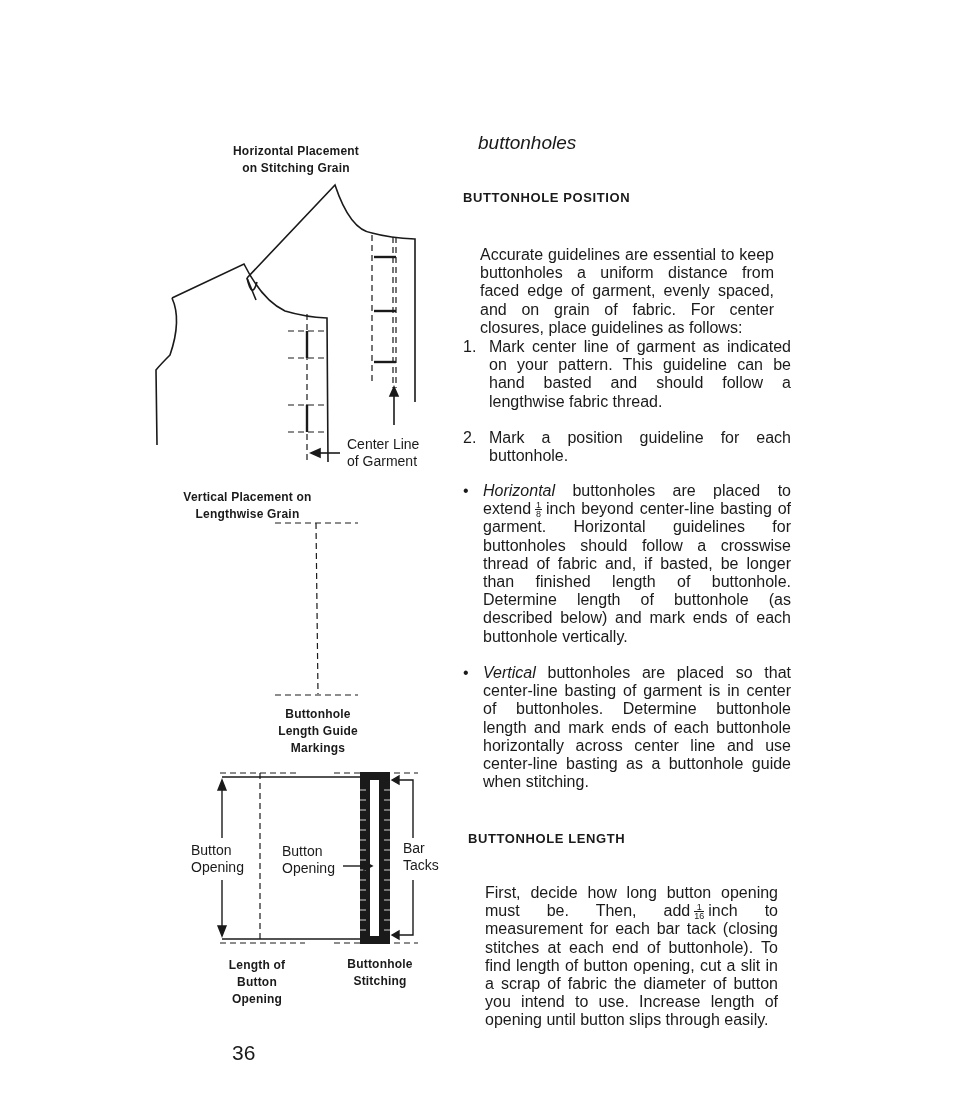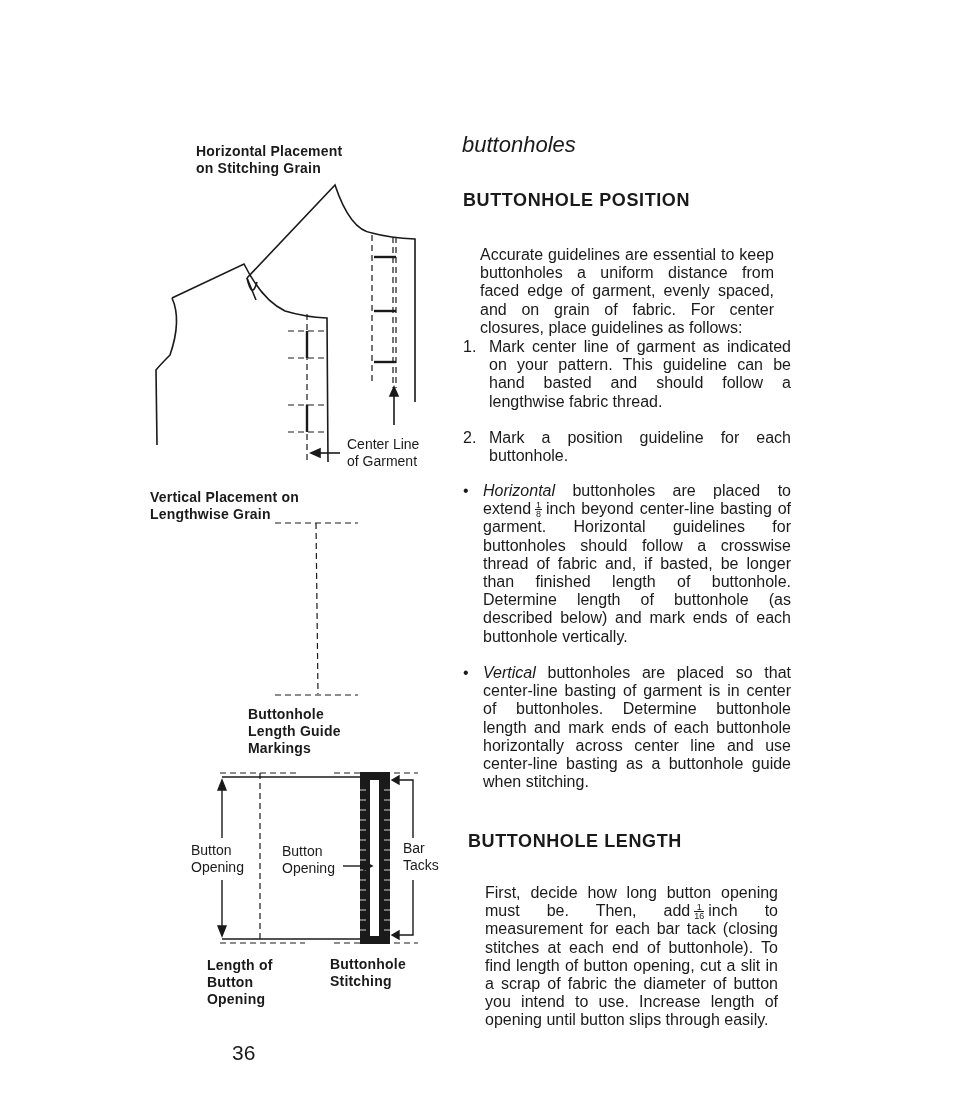--- a/index.html
+++ b/index.html
@@ -3,30 +3,30 @@
 <meta charset="utf-8">
 <style>
   html, body { margin: 0; padding: 0; }
   body {
     width: 954px; height: 1105px; position: relative;
     background: #ffffff; color: #1a1a1a; overflow: hidden;
     font-family: "Liberation Sans", sans-serif;
   }
   .abs { position: absolute; }
   .cap {
-    font-weight: bold; font-size: 14px; line-height: 17px;
-    text-align: left; color: #1a1a1a; letter-spacing: 0.2px;
+    font-weight: bold; font-size: 12px; line-height: 17px;
+    text-align: center; color: #1a1a1a; letter-spacing: 0.2px;
   }
   .lbl { font-size: 14px; line-height: 17px; color: #1a1a1a; }
   .title {
-    left: 462px; top: 132px; font-size: 22px; font-style: italic;
+    left: 478px; top: 132px; font-size: 19px; font-style: italic;
     font-family: "Liberation Sans", sans-serif; color: #1a1a1a;
   }
   .h2 {
-    font-weight: bold; font-size: 18px; letter-spacing: 0.6px; color: #1a1a1a;
+    font-weight: bold; font-size: 13px; letter-spacing: 0.6px; color: #1a1a1a;
   }
   .para {
     font-size: 16px; line-height: 18.2px; text-align: justify; color: #1a1a1a;
   }
   .para p { margin: 17px; }
   .numitem { display: flex; }
   .numitem .n { width: 26px; flex: none; }
   .numitem .t { flex: 1; text-align: justify; }
   .bul { display: flex; }
   .bul .b { width: 20px; flex: none; font-size: 16px; }

